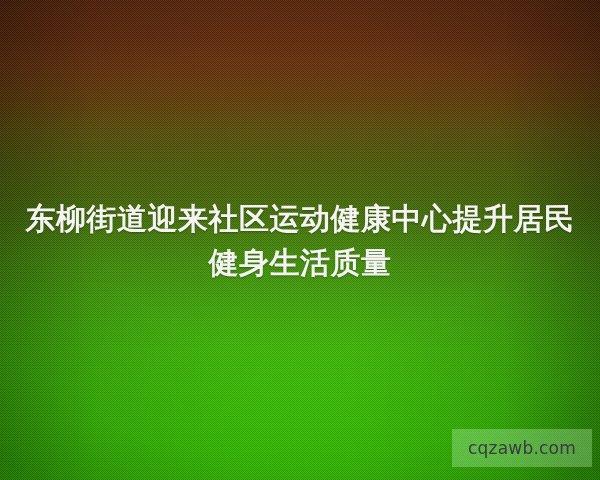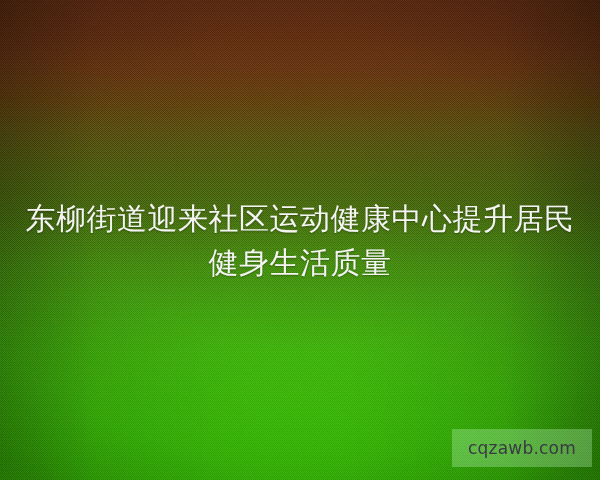--- a/index.html
+++ b/index.html
@@ -100,21 +100,21 @@
   .headline {
     position: absolute;
     left: 0;
     right: 0;
     top: 197px;
     text-align: center;
     color: #f4f4f2;
     font-size: 30px;
     line-height: 44px;
     letter-spacing: 0.5px;
-    font-weight: 400;
+    font-weight: 700;
     padding: 0 18px;
     box-sizing: border-box;
     text-shadow: 0 1px 2px rgba(0,0,0,0.30);
     white-space: pre-line;
   }
 
   
   .watermark {
     position: absolute;
     left: 452px;

